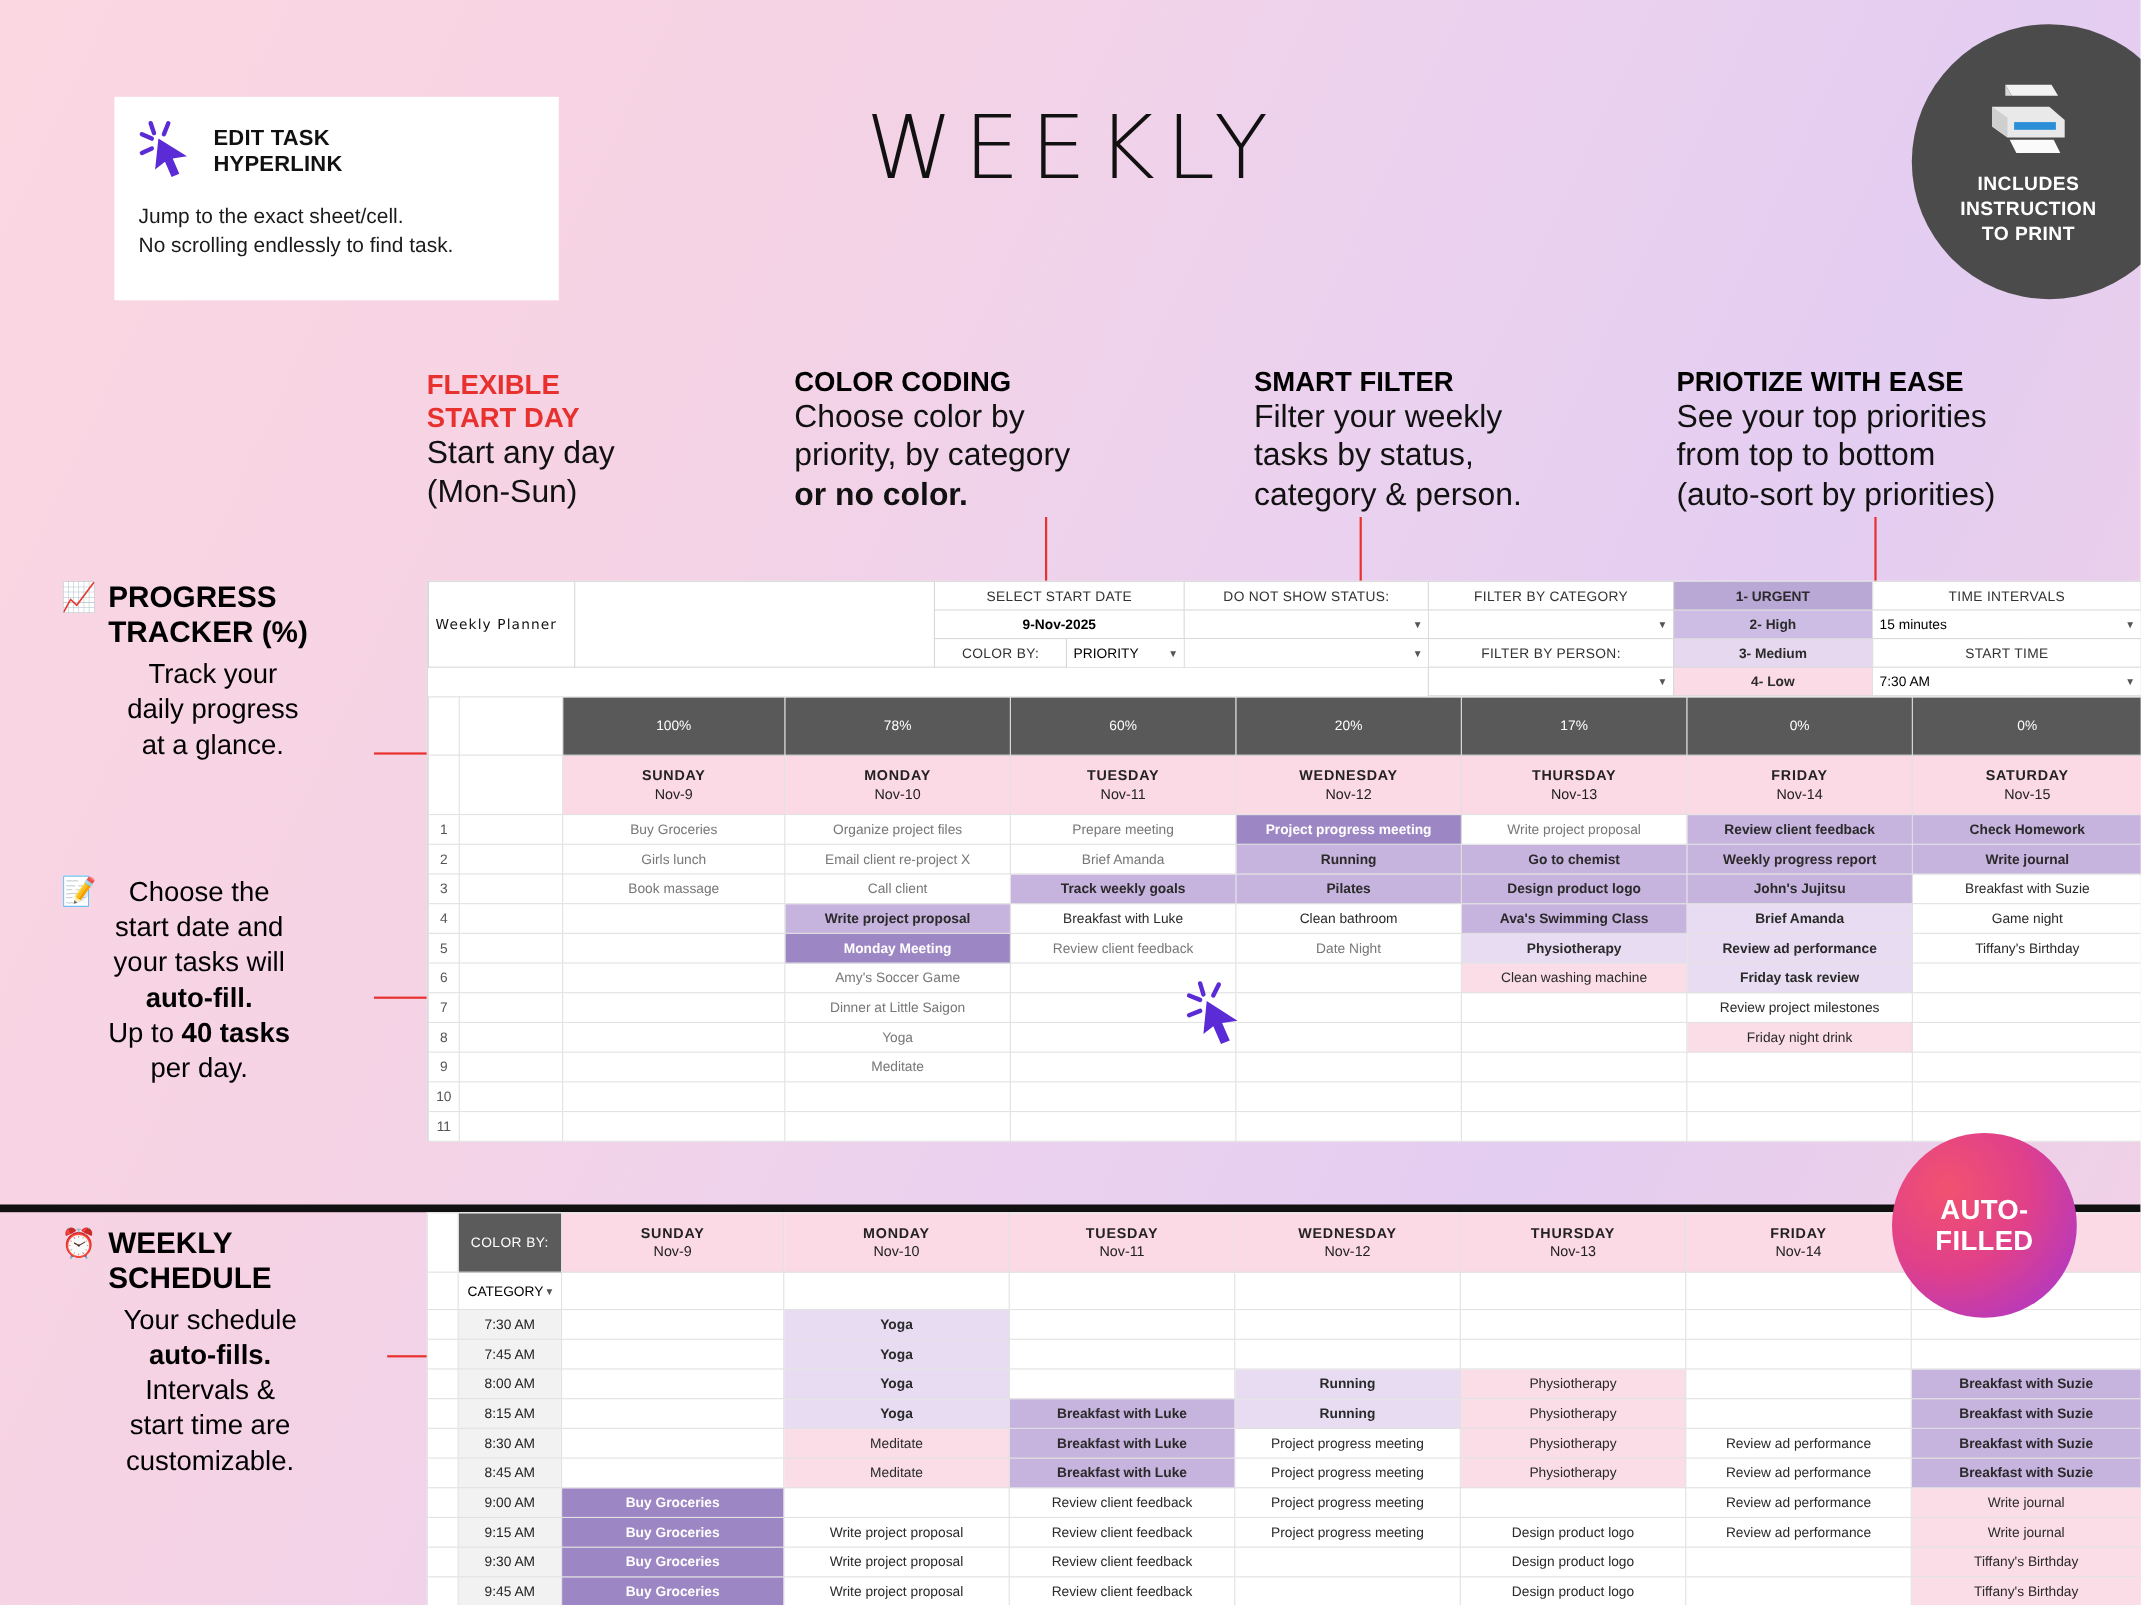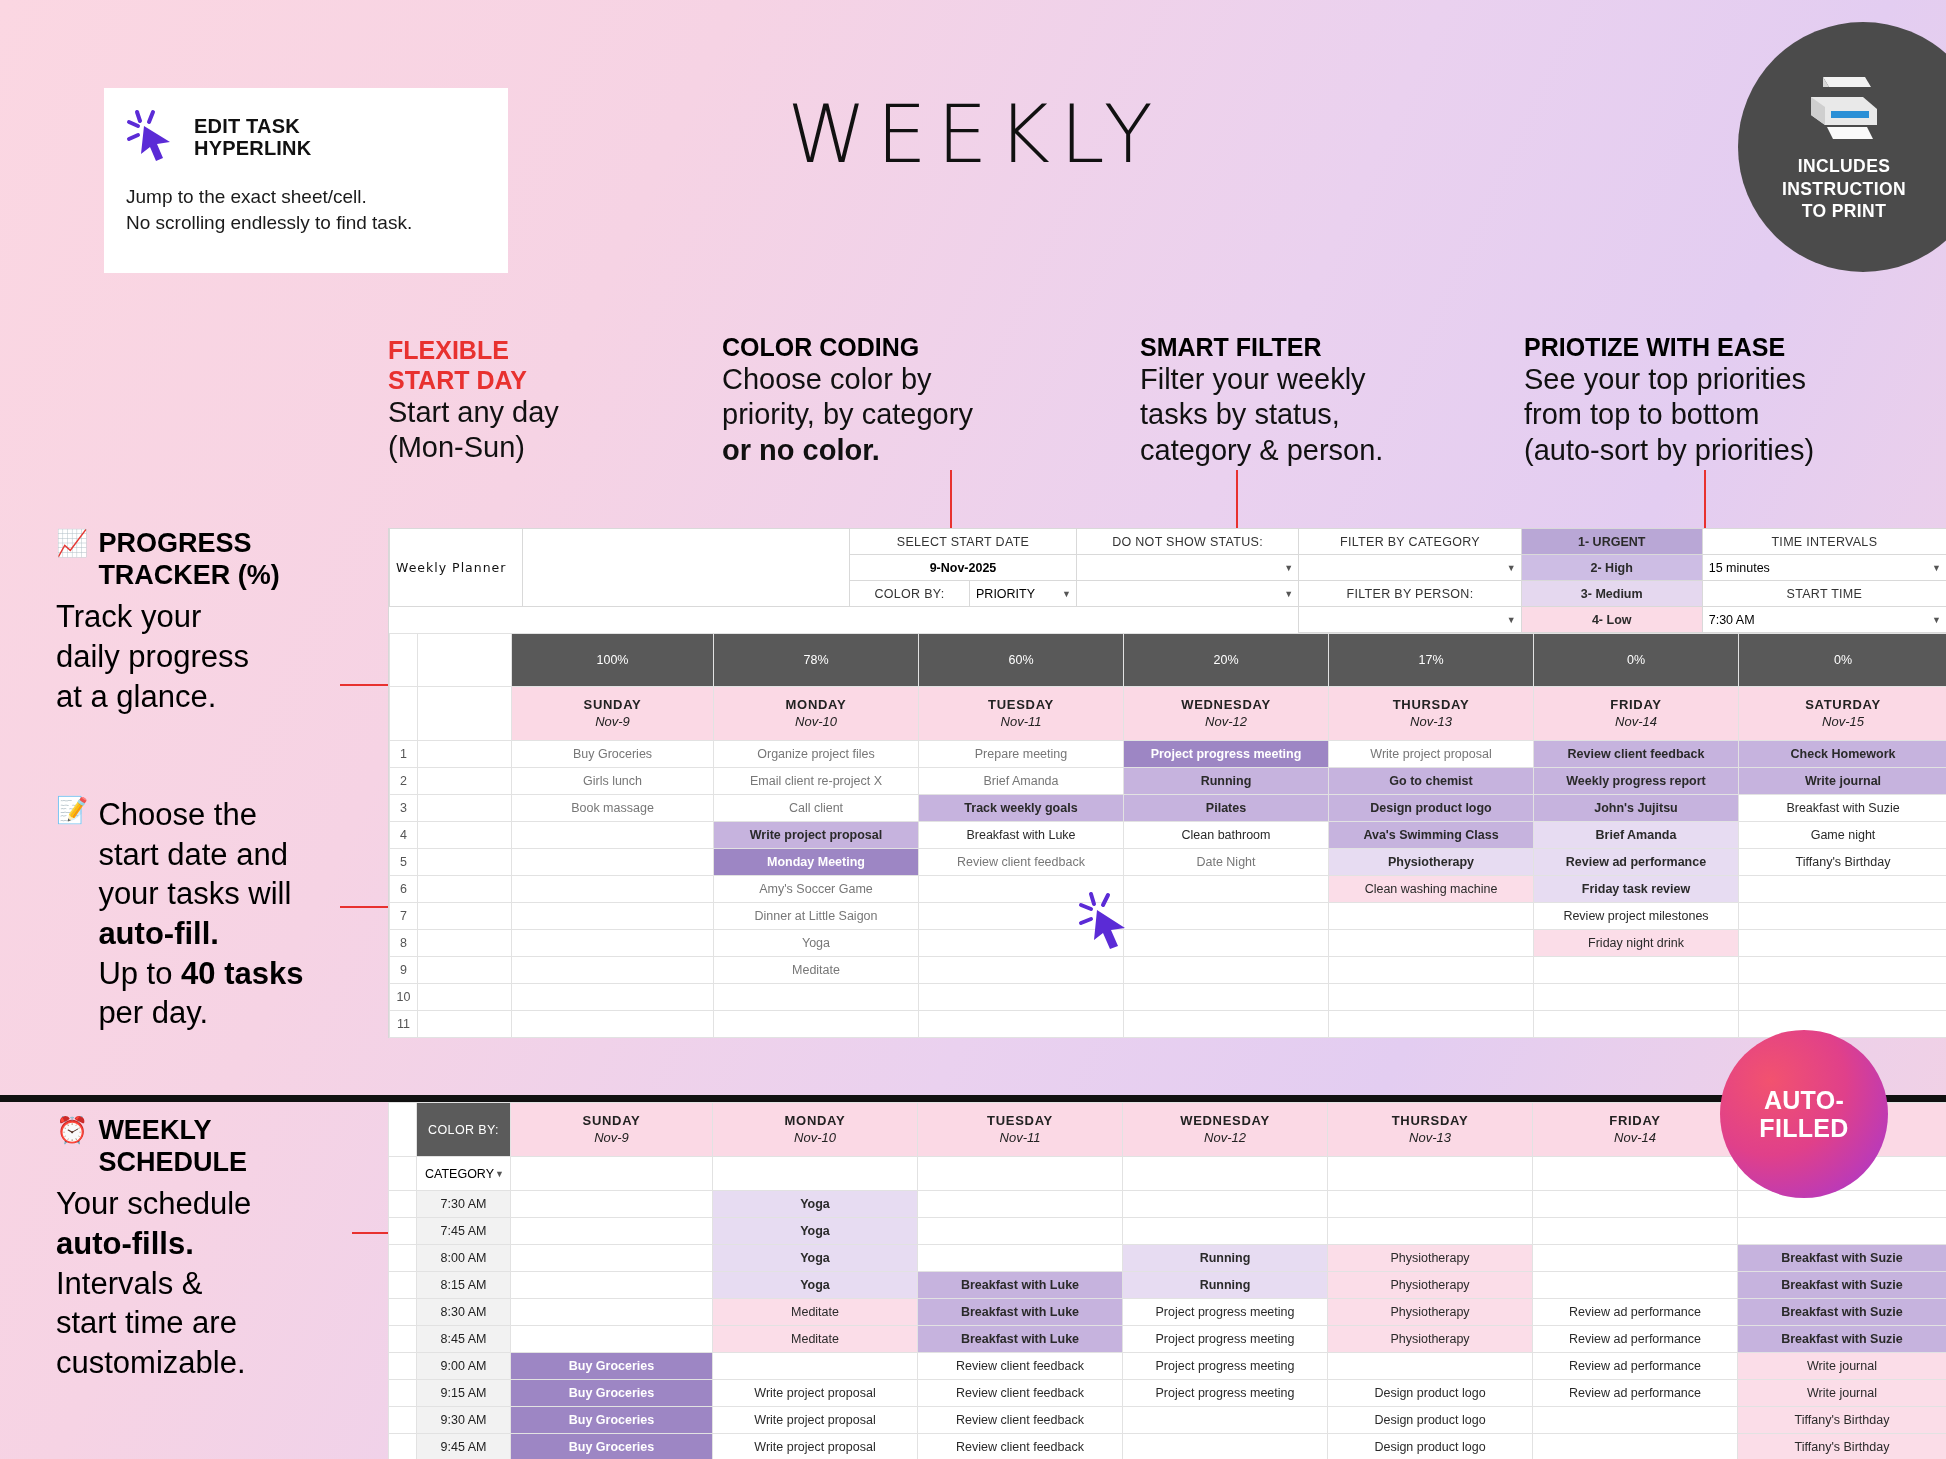--- a/index.html
+++ b/index.html
@@ -49,21 +49,21 @@
   .ann-filter  { left:1140px; top:332px; width:310px; }
   .ann-prior   { left:1524px; top:332px; width:390px; }
 
   
   .conn { position:absolute; background:#e8312f; }
   .dot  { position:absolute; width:9px; height:9px; border-radius:50%; background:#e8312f; }
 
   
   .left-ann { position:absolute; left:56px; }
   .left-ann .h { font-size:27px; font-weight:bold; line-height:1.17; }
-  .left-ann .b { font-size:31px; line-height:1.28; }
+  .left-ann .b { font-size:25px; line-height:1.28;text-align:center; }
   .ic { font-size:26px; }
 
   .la1 { top:528px; width:275px; }
   .la2 { top:795px; width:290px; }
   .la3 { top:1115px; width:270px; }
 
   
   .sheet {
     position:absolute; left:388px; top:528px; width:1558px; background:#fff;
     border-left:1px solid #d7d7d7;
@@ -87,21 +87,21 @@
 
   .grid { width:1558px; }
   .grid td { border:1px solid #e2e2e2; font-size:12.5px; }
 
   .rownum { width:28px; background:#fff; text-align:center; color:#555; font-size:11.5px; border-right:1px solid #ddd;}
   .gutter { width:94px; background:#fff; }
 
   .pct { background:#595959; color:#fff; text-align:center; font-weight:normal; font-size:23px; height:53px;}
   .dayhdr { background:#fbd9e5; text-align:center; height:54px; line-height:1.25; }
   .dayhdr .d1 { font-size:13px; font-weight:bold; letter-spacing:.7px; color:#222;}
-  .dayhdr .d2 { font-size:13px; color:#222;font-style:italic; }
+  .dayhdr .d2 { font-size:13px; color:#222; }
 
   .task { height:27px; text-align:center; font-size:12.5px; color:#333; }
   .t-plain { background:#fff; color:#777; }
   .t-u  { background:#9d86c4; color:#fff; font-weight:bold; }   
   .t-h  { background:#c6b3de; color:#2a2a2a; font-weight:bold; } 
   .t-m  { background:#e7dcf2; color:#2a2a2a; font-weight:bold; } 
   .t-l  { background:#fbdde8; color:#2a2a2a; }                   
   .t-w  { background:#fff; color:#2a2a2a; }
 
   

